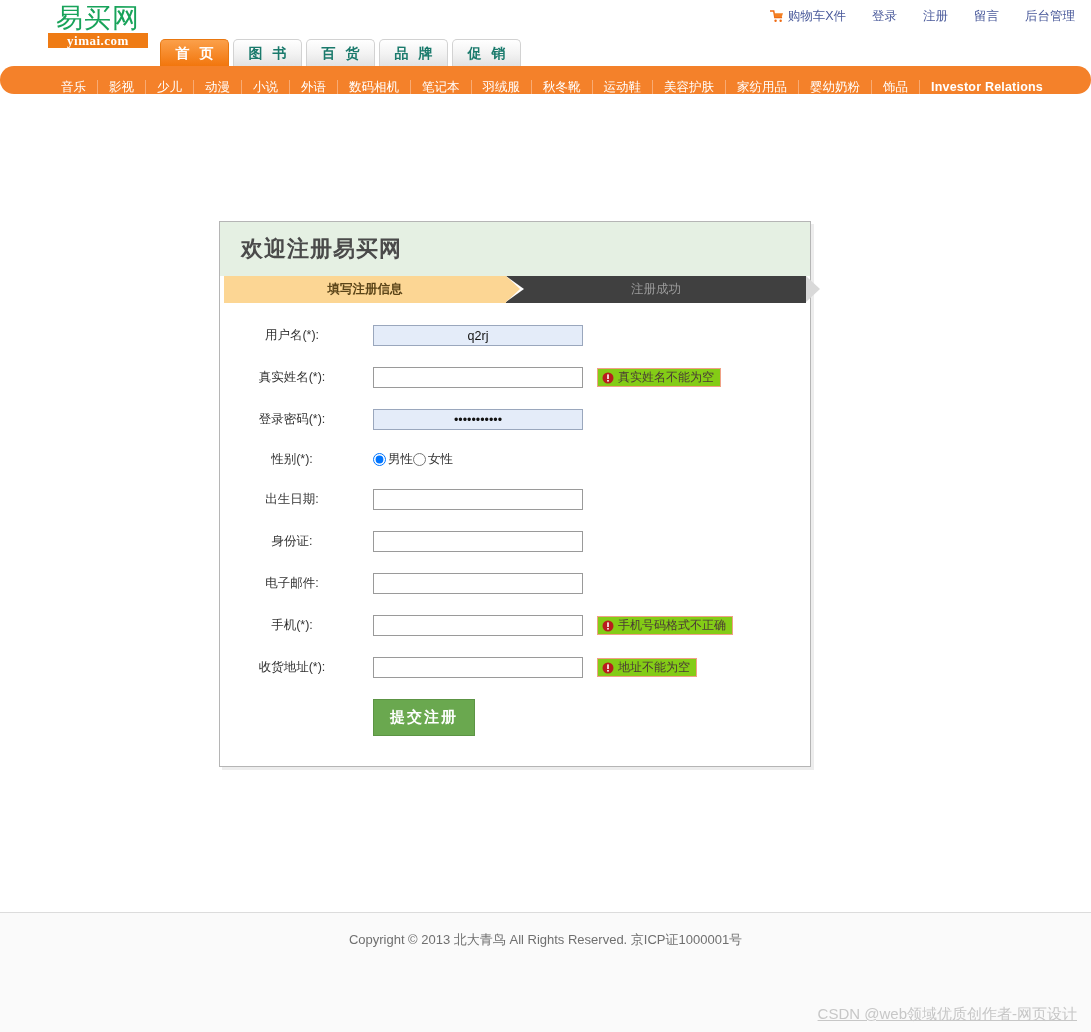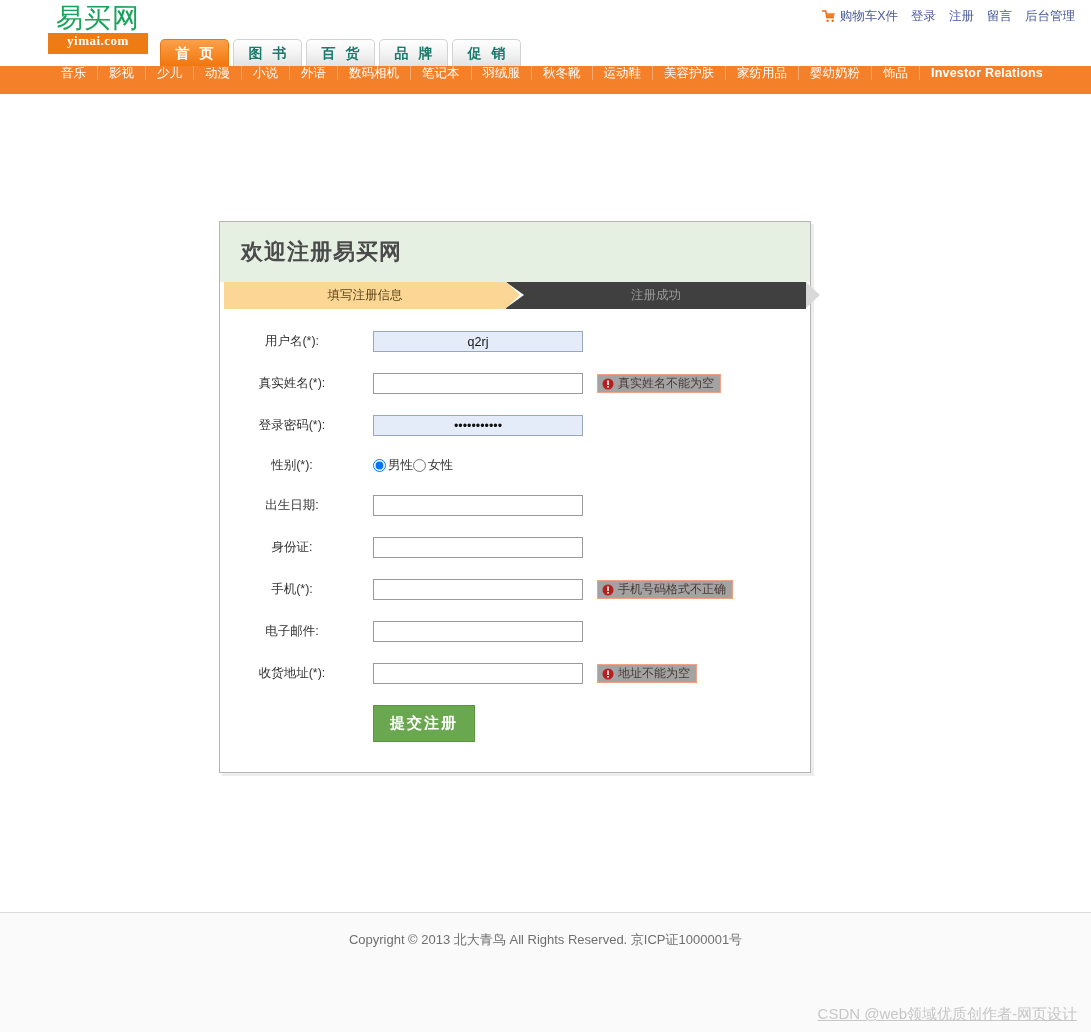--- a/index.html
+++ b/index.html
@@ -42,30 +42,30 @@
   .logo-en {
     margin-top: 0px;
     background: #ef7b14;
     color: #ffffff;
     font-family: "Liberation Serif", "DejaVu Serif", serif;
     font-weight: bold;
     font-size: 13px;
     text-align: center;
     letter-spacing: 0.5px;
     line-height: 15px;
-    height: 21px;
+    height: 15px;
   }
 
   .toplinks {
     position: absolute;
     right: 16px;
     top: 8px;
     display: flex;
     align-items: center;
-    gap: 13px;
+    gap: 26px;
     font-size: 12.5px;
     color: #4a5a9b;
   }
   .toplinks a {
     color: #4a5a9b;
     text-decoration: none;
     white-space: nowrap;
   }
   .cart-wrap { display: flex; align-items: center; gap: 4px; }
   .cart-icon { display: block; width: 15px; height: 13px; }
@@ -101,23 +101,24 @@
     background: linear-gradient(to bottom, #fba04a 0%, #f2760d 100%);
     border-color: #e9770f;
     color: #ffffff;
   }
 
   
   .subnav {
     height: 28px;
     background: #f4812a;
     display: flex;
-    align-items: flex-start;
+    align-items: flex-end;
     padding-left: 50px;
     box-sizing: border-box;
+    border-radius: 14px;
   }
   .subnav a {
     color: #ffffff;
     text-decoration: none;
     font-size: 12.5px;
     padding: 0 11px;
     white-space: nowrap;
     border-right: 1px solid #f8ab74;
     line-height: 14px;
   }
@@ -134,21 +135,21 @@
     position: absolute;
     left: 219px;
     top: 127px;
     width: 592px;
     border: 1px solid #b5b5b5;
     background: #ffffff;
     box-shadow: 3px 3px 0 rgba(0,0,0,0.07);
     box-sizing: border-box;
   }
   .panel-title {
-    height: 60px;
+    height: 54px;
     background: #e5f0e3;
     display: flex;
     align-items: center;
     padding-left: 21px;
     box-sizing: border-box;
   }
   .panel-title span {
     font-family: "DejaVu Sans", sans-serif;
     font-size: 22px;
     font-weight: bold;
@@ -169,21 +170,21 @@
     height: 27px;
     line-height: 27px;
     text-align: center;
     font-size: 12.5px;
     box-sizing: border-box;
   }
   .step.s1 {
     width: 283px;
     background: #fcd694;
     color: #5a4418;
-    font-weight: normal;
+    font-weight: bold;
   }
   .step.s2 {
     width: 301px;
     background: #404040;
     color: #9b9b9b;
   }
   .step-arrow {
     position: absolute;
     top: 0;
     right: -14px;
@@ -240,21 +241,21 @@
   }
   .row input.filled {
     background: #e4ecf9;
     border-color: #9aa7bd;
   }
   .err {
     margin-left: 14px;
     display: inline-flex;
     align-items: center;
     gap: 4px;
-    background: #a3a3a3;
+    background: #84cc16;
     border: 1px solid #f0a186;
     color: #4a3a35;
     font-size: 12px;
     height: 19px;
     padding: 0 6px 0 4px;
     box-sizing: border-box;
     white-space: nowrap;
   }
   .err-icon { width: 12px; height: 12px; display: block; }
   .radios {
@@ -418,38 +419,38 @@
         <div class="lbl">出生日期:</div>
         <input class="txt" type="text" value="" style="">
       </div>
 
       <div class="row">
         <div class="lbl">身份证:</div>
         <input class="txt" type="text" value="" style="">
       </div>
 
       <div class="row">
+        <div class="lbl">电子邮件:</div>
+        <input class="txt" type="text" value="" style="">
+      </div>
+
+      <div class="row">
         <div class="lbl">手机(*):</div>
         <input class="txt" type="text" value="" style="">
         <span class="err">
           <svg class="err-icon" viewBox="0 0 12 12">
             <circle cx="6" cy="6" r="5.5" fill="#b81e1e"></circle>
             <rect x="5.2" y="2.4" width="1.6" height="4.6" fill="#ffffff"></rect>
             <rect x="5.2" y="8" width="1.6" height="1.6" fill="#ffffff"></rect>
           </svg>
           <span>手机号码格式不正确</span>
         </span>
       </div>
 
       <div class="row">
-        <div class="lbl">电子邮件:</div>
-        <input class="txt" type="text" value="" style="">
-      </div>
-
-      <div class="row">
         <div class="lbl">收货地址(*):</div>
         <input class="txt" type="text" value="" style="">
         <span class="err">
           <svg class="err-icon" viewBox="0 0 12 12">
             <circle cx="6" cy="6" r="5.5" fill="#b81e1e"></circle>
             <rect x="5.2" y="2.4" width="1.6" height="4.6" fill="#ffffff"></rect>
             <rect x="5.2" y="8" width="1.6" height="1.6" fill="#ffffff"></rect>
           </svg>
           <span>地址不能为空</span>
         </span>

